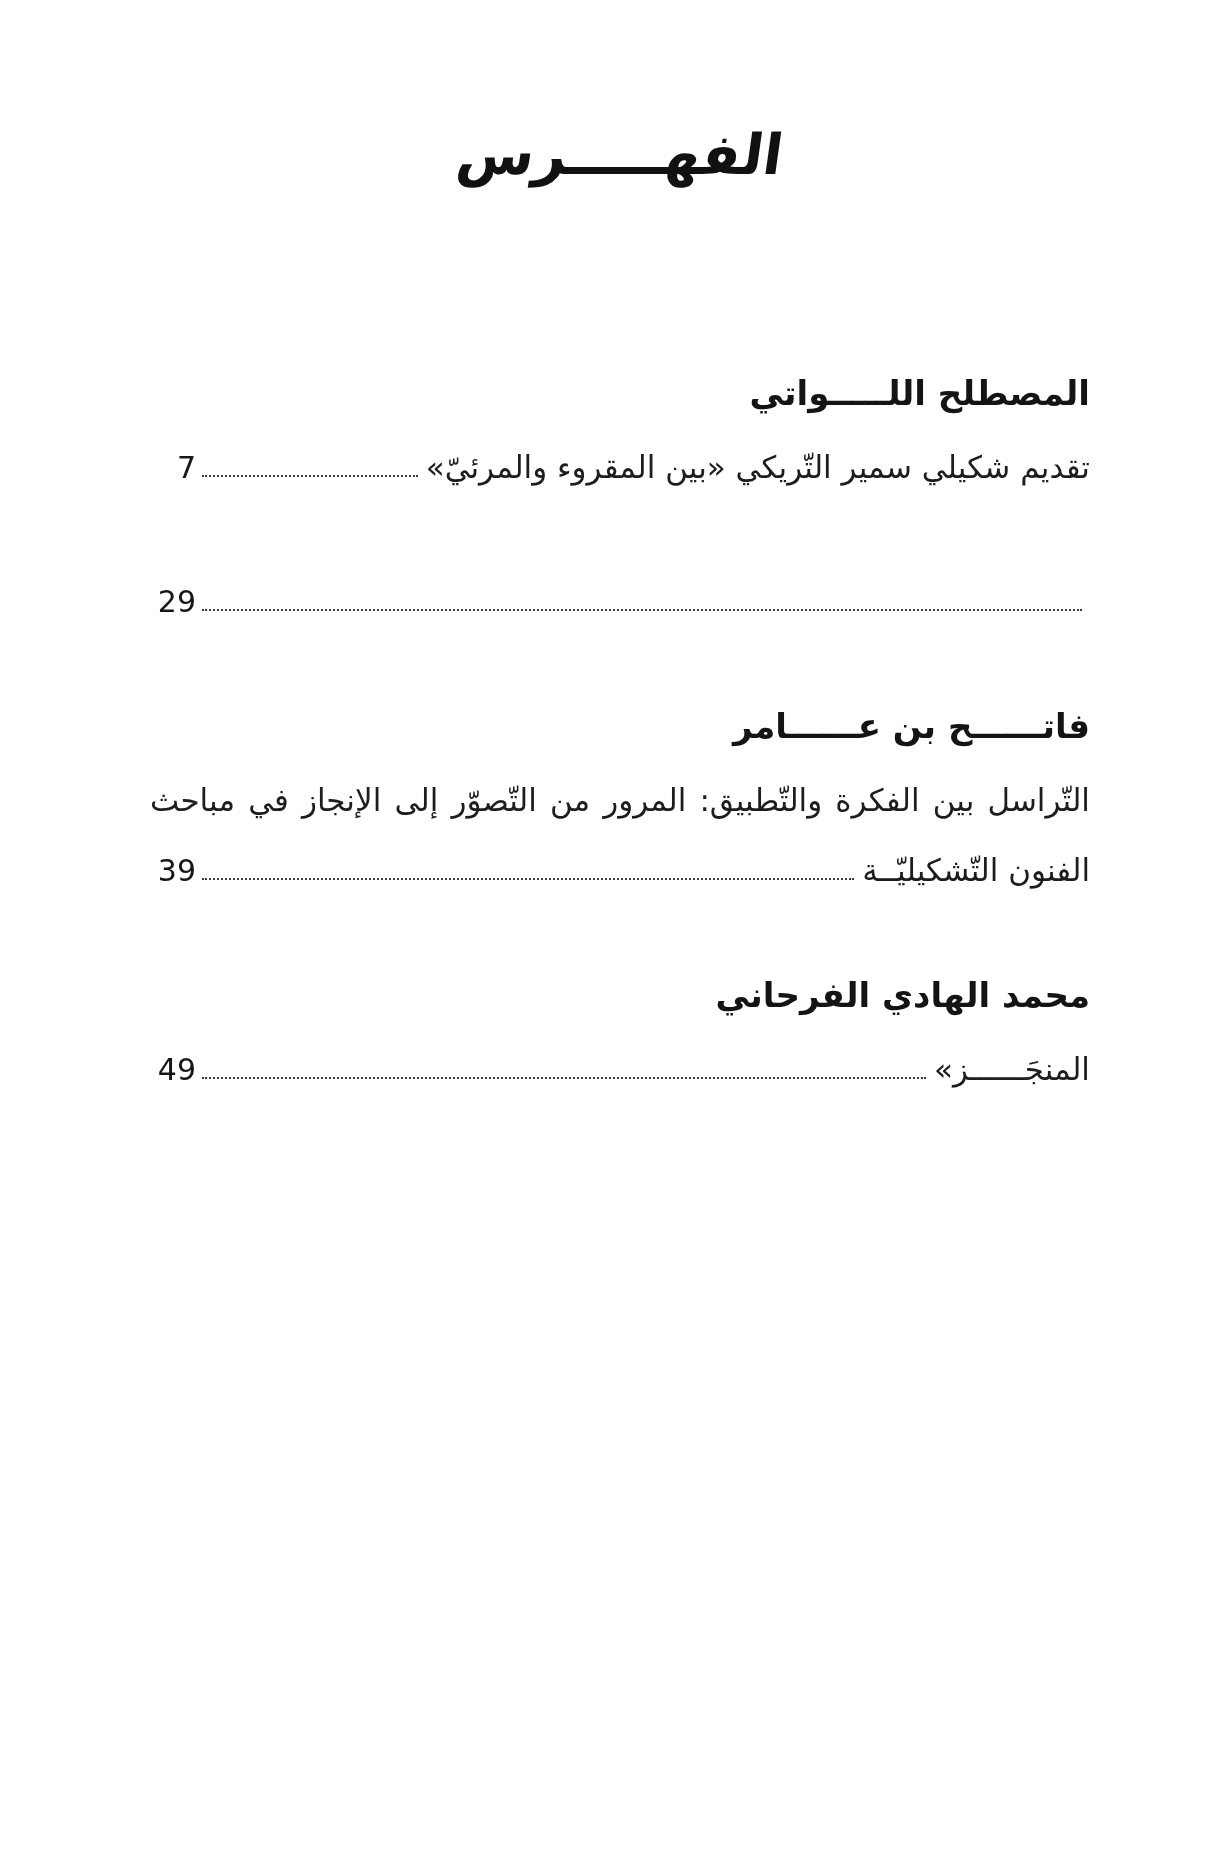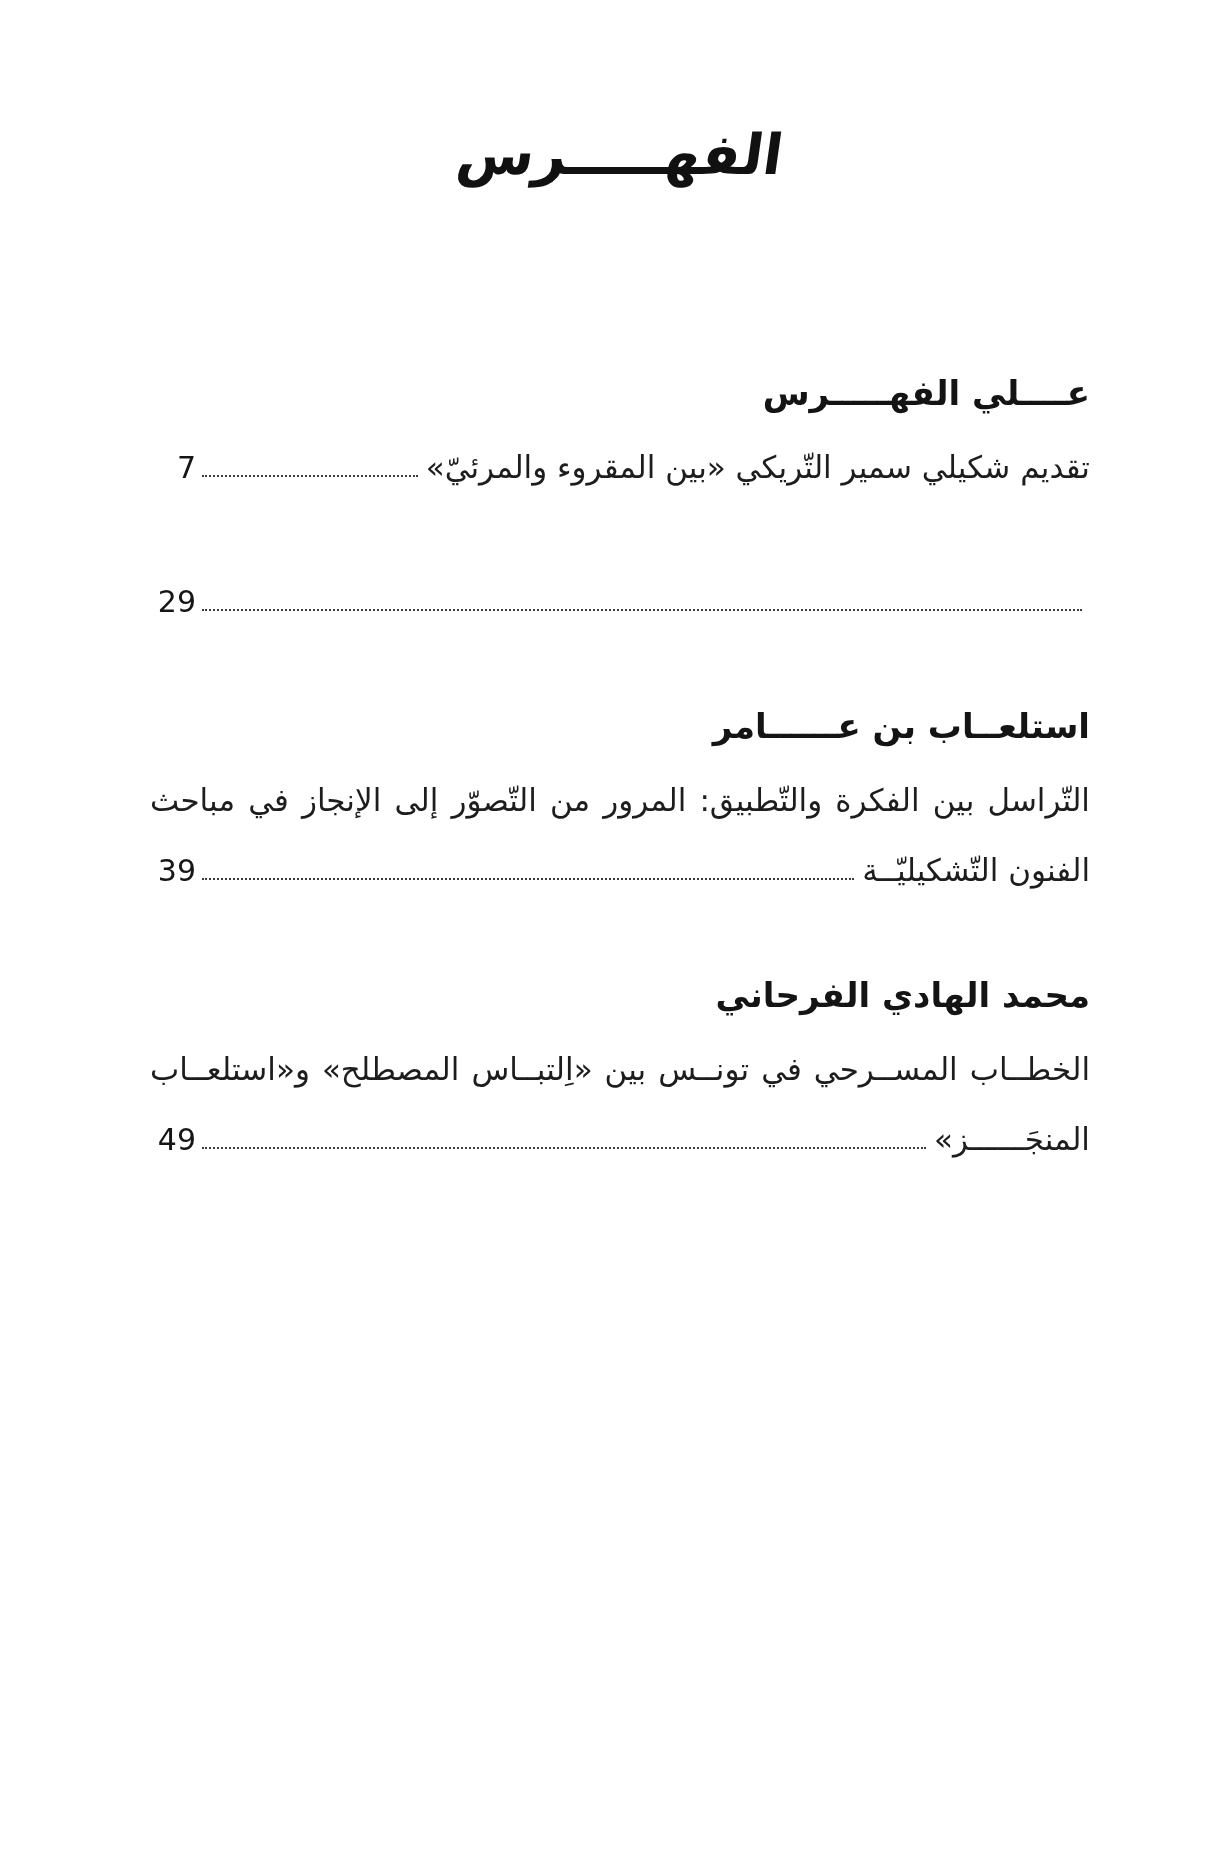--- a/index.html
+++ b/index.html
@@ -79,55 +79,54 @@
   }
 </style>
 </head>
 <body>
 
 <div class="page">
   <div class="page-title">الفهـــــرس</div>
 
   <div class="toc-sections">
   <div class="toc-section">
-    <div class="author">عــــلي الفهـــــرس</div>
+    <div class="author">المصطلح اللـــــواتي</div>
     <div class="entry-lines">
           <div class="entry-row">
             <span class="entry-text">تقديم شكيلي سمير التّريكي «بين المقروء والمرئيّ»</span>
             <span class="leader"></span>
             <span class="page-num">7</span>
           </div>
         </div>
   </div>
 
   <div class="toc-section">
     <div class="entry-lines">
           <div class="entry-row">
             <span class="leader"></span>
             <span class="page-num">29</span>
           </div>
         </div>
   </div>
 
   <div class="toc-section">
-    <div class="author">استلعــاب بن عــــــامر</div>
+    <div class="author">فاتــــــح بن عــــــامر</div>
     <div class="entry-lines">
           <div class="entry-line-full">التّراسل بين الفكرة والتّطبيق: المرور من التّصوّر إلى الإنجاز في مباحث</div>
           <div class="entry-row">
             <span class="entry-text">الفنون التّشكيليّــة</span>
             <span class="leader"></span>
             <span class="page-num">39</span>
           </div>
         </div>
   </div>
 
   <div class="toc-section">
     <div class="author">محمد الهادي الفرحاني</div>
     <div class="entry-lines">
-          <div class="entry-line-full">الخطــاب المســرحي في تونــس بين «اِلتبــاس المصطلح» و«استلعــاب</div>
           <div class="entry-row">
             <span class="entry-text">المنجَــــــز»</span>
             <span class="leader"></span>
             <span class="page-num">49</span>
           </div>
         </div>
   </div>
 </div>
 </div>
 

